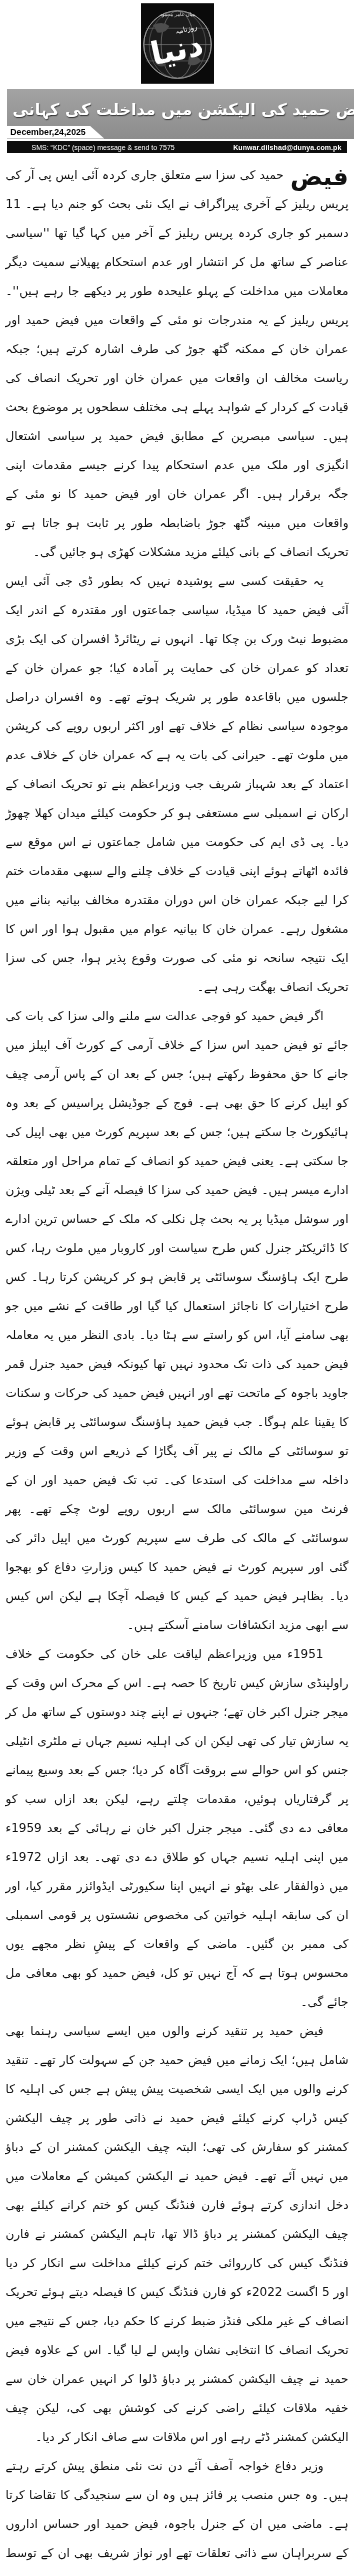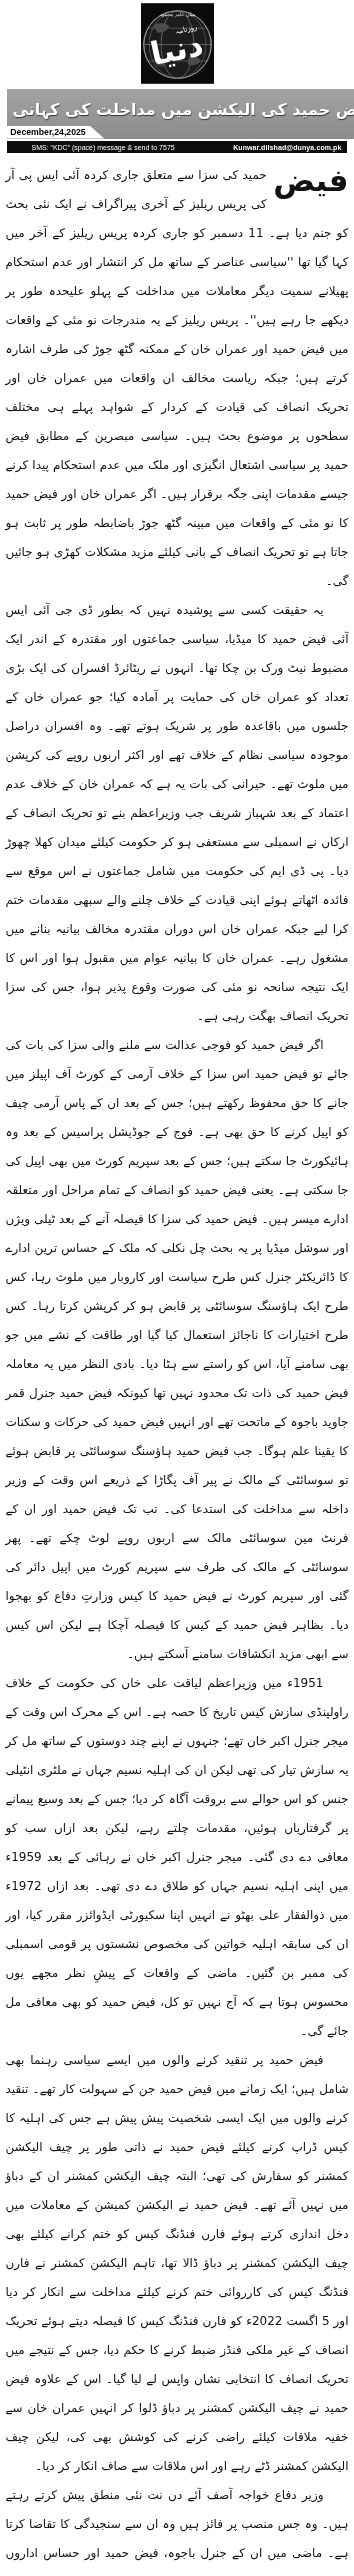--- a/index.html
+++ b/index.html
@@ -21,21 +21,21 @@
   
   .contact-bar{margin:2.2px 7px 0 7px;height:12.5px;background:#0d0d0d;color:#fff;
                display:flex;align-items:center;justify-content:space-between;
                font-family:"Liberation Sans",sans-serif;font-size:7px;padding:0 5.5px 0 24.5px;}
   .contact-bar .email{font-weight:bold;letter-spacing:0.1px;}
   
   .article{direction:rtl;text-align:justify;color:#121212;margin:7.6px 5.5px 0 5.5px;
            font-size:12px;line-height:29px;}
   .article p{margin:0;text-indent:25px;text-align-last:right;}
   .article p.lead{text-indent:0;}
-  .lead-word{float:right;font-size:31px;font-weight:bold;line-height:.95;margin:5.5px 0 0 6.5px;}
+  .lead-word{float:right;font-size:24px;font-weight:bold;line-height:.95;margin:5.5px 0 0 6.5px;}
 </style>
 </head>
 <body>
 
 <div class="page">
 
   <header class="masthead">
     <svg class="logo-svg" width="73" height="81" viewBox="0 0 134 148">
       <rect x="0" y="0" width="134" height="148" fill="#0a0a0a"></rect>
       <circle cx="67" cy="76" r="62" fill="#1c1c1c" stroke="#cfcfcf" stroke-width="1.5"></circle>

